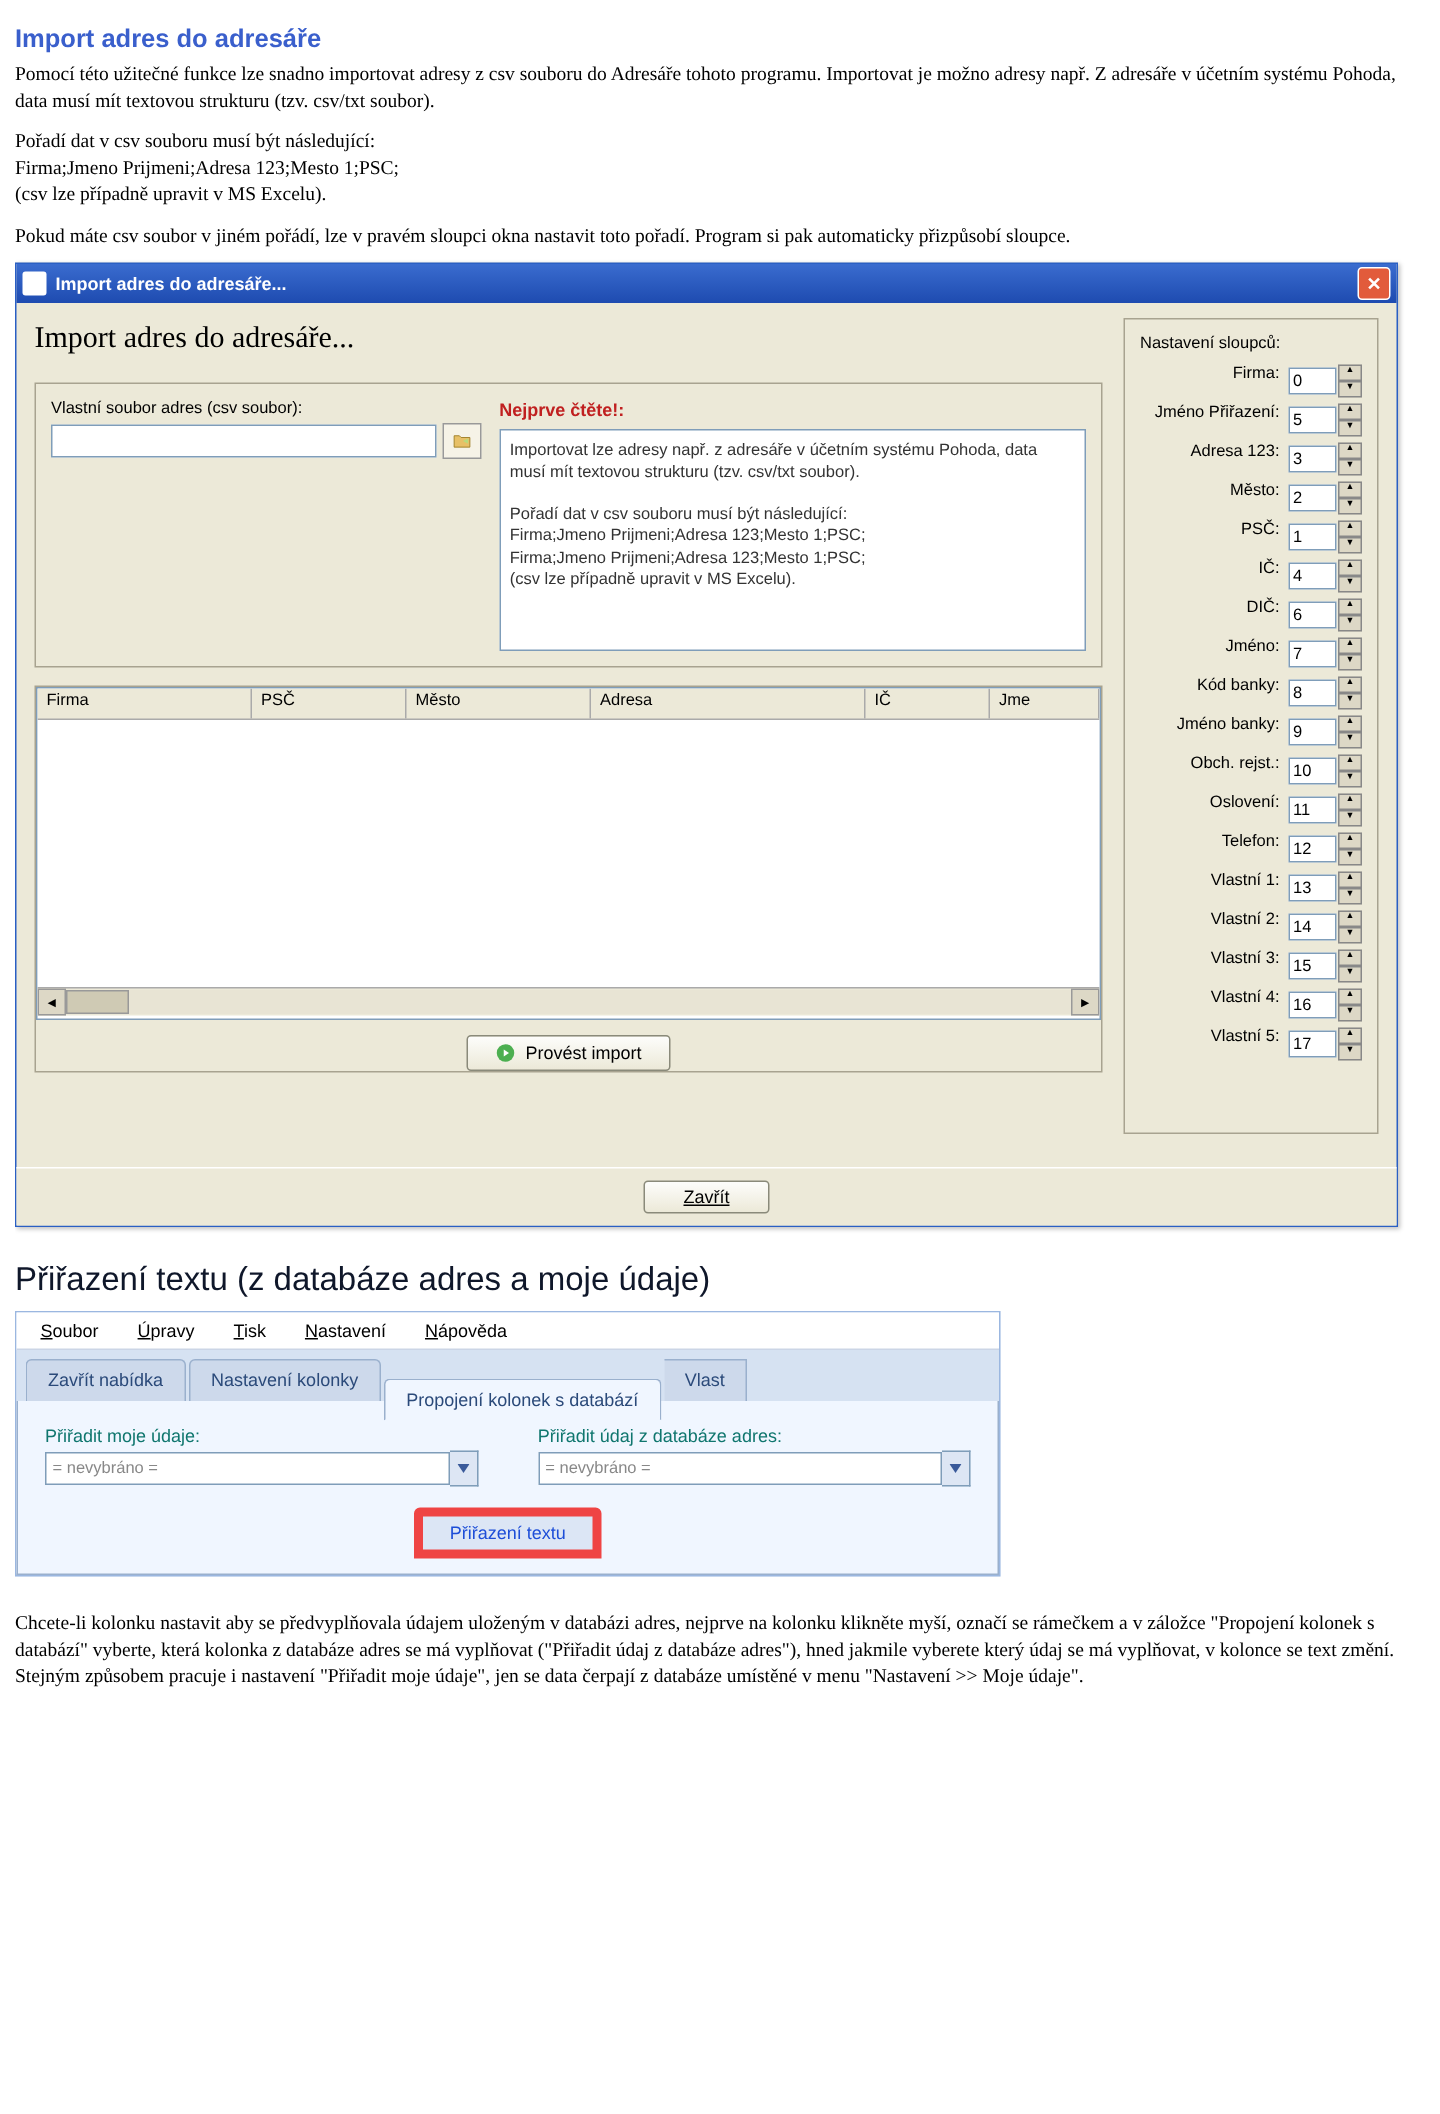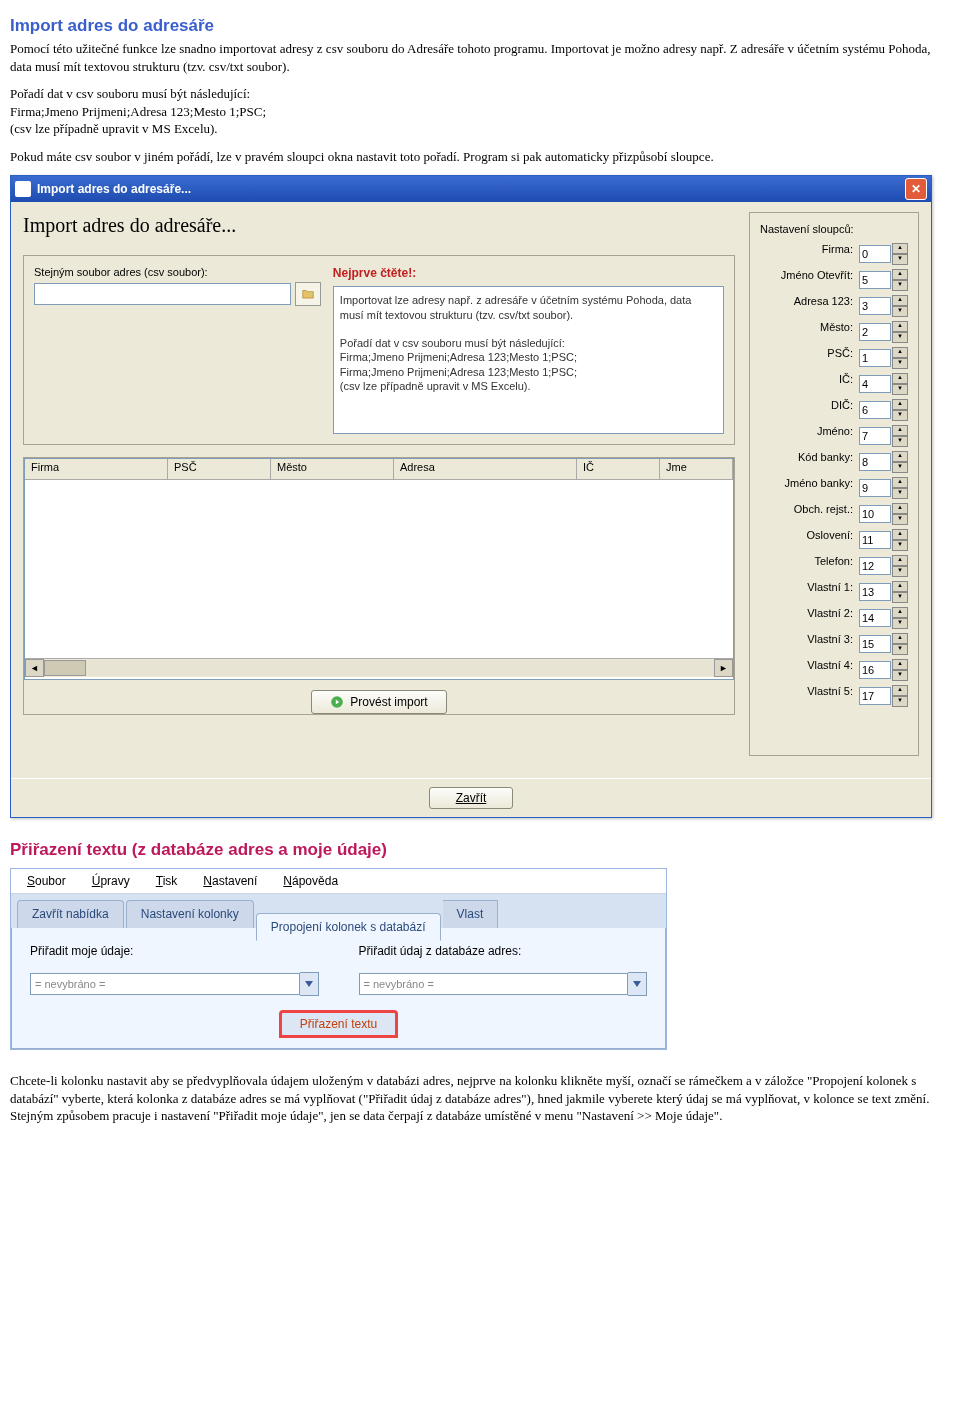--- a/index.html
+++ b/index.html
@@ -4,21 +4,21 @@
 <style>
   body {
     font-family: Arial, sans-serif;
     font-size: 13px;
     margin: 10px;
     background: #fff;
     color: #000;
     width: 940px;
   }
   h2.blue { color: #3a5fcc; font-size: 17px; font-weight: bold; margin: 6px 0 4px; }
-  h2.blue2 { color: #be185d; font-size: 17px; font-weight: bold; margin: 22px 0 8px; }
+  h2.blue2 { color: #0f172a; font-size: 22px; font-weight: normal; margin: 22px 0 8px; }
   p { margin: 4px 0 10px; line-height: 1.35; font-family: Liberation Serif, serif; }
 
   
   .win {
     border: 1px solid #2a5fc4;
     background: #ece9d8;
     width: 920px;
     margin-top: 10px;
     box-shadow: 1px 1px 3px rgba(0,0,0,0.25);
   }
@@ -123,26 +123,26 @@
   .menubar { background:#fff; display:flex; gap:2px; padding:2px 4px; border-bottom:1px solid #cbd5e6;}
   .menu-item { padding:3px 12px; cursor:pointer; }
   .menu-item u { text-decoration: underline; }
   .tabbar { display:flex; background:#d6e2f2; padding: 6px 6px 0; gap:0;}
   .tab { padding:6px 14px; border:1px solid #9ab0cd; border-bottom:none; background:#cdd9eb; cursor:pointer; font-size:12px; color:#2b4a7a; border-radius:4px 4px 0 0; margin-right:2px;}
   .tab.active { background:#f0f6ff; border-bottom:1px solid #f0f6ff; position:relative; top:13px;}
   .tab.partial { border-left:none; border-radius:0; }
   .tabpane { background:#f0f6ff; border:1px solid #9ab0cd; border-top:none; padding:16px 18px 10px;}
   .assign-row { display:flex; gap:40px; margin-bottom:10px;}
   .assign-col { flex:1; }
-  .assign-col label { display:block; font-size:12px; margin-bottom:14px; color:#000000;}
+  .assign-col label { display:block; font-size:12px; margin-bottom:3px; color:#0f766e;}
   .combo { display:flex;align-items:center; }
   .combo input { flex:1; height:20px; border:1px solid #7f9db9; background:#fff; color:#888; font-size:11px; padding:0 4px;}
   .combo-btn { width:18px; height:22px; border:1px solid #7f9db9; border-left:none; background:#dde6f4; display:flex;align-items:center;justify-content:center; cursor:pointer;}
   .subtab-row { text-align:center; margin-top:14px;}
-  .subtab { display:inline-block; padding:4px 18px; border:3px solid #ef4444; background:#dce6f5; border-radius:4px 4px 0 0; font-size:12px; color:#c2410c;}
+  .subtab { display:inline-block; padding:4px 18px; border:6px solid #ef4444; background:#dce6f5; border-radius:4px 4px 0 0; font-size:12px; color:#1d4ed8;}
 </style>
 </head>
 <body>
 
 <h2 class="blue">Import adres do adresáře</h2>
 <p>Pomocí této užitečné funkce lze snadno importovat adresy z csv souboru do Adresáře tohoto programu. Importovat je možno adresy např. Z adresáře v účetním systému Pohoda, data musí mít textovou strukturu (tzv. csv/txt soubor).</p>
 <p>
   <span>Pořadí dat v csv souboru musí být následující:</span><br>
   <span>Firma;Jmeno Prijmeni;Adresa 123;Mesto 1;PSC;</span><br>
   <span>(csv lze případně upravit v MS Excelu).</span>
@@ -156,21 +156,21 @@
     <span class="closebtn">✕</span>
   </div>
 
   <div class="win-inner">
     <div class="left-col">
       <div class="panel-title">Import adres do adresáře...</div>
 
       <div class="fieldset">
         <div class="row-top">
           <div class="open-box">
-            <span class="lbl">Stejným soubor adres (csv soubor):</span>
+            <span class="lbl">Vlastní soubor adres (csv soubor):</span>
             <div class="file-row">
               <input class="txt-input" value="" style="">
               <div class="folder-btn">
                 <svg viewBox="0 0 24 24">
                     <path fill="#e7c067" stroke="#9a7a20" d="M3 6h6l2 2h10v11H3z"></path>
                     <path fill="#b7db7c" d="M13 12l6-3v6z"></path>
                   </svg>
               </div>
             </div>
           </div>
@@ -220,21 +220,21 @@
               <label>Firma:</label>
               <div class="spin">
                 <input value="0" style="">
                 <div class="spin-btns">
                   <div class="spin-b">▲</div>
                   <div class="spin-b">▼</div>
                 </div>
               </div>
             </div>
             <div class="setting-row">
-              <label>Jméno Otevřít:</label>
+              <label>Jméno Přiřazení:</label>
               <div class="spin">
                 <input value="5" style="">
                 <div class="spin-btns">
                   <div class="spin-b">▲</div>
                   <div class="spin-b">▼</div>
                 </div>
               </div>
             </div>
             <div class="setting-row">
               <label>Adresa 123:</label>

